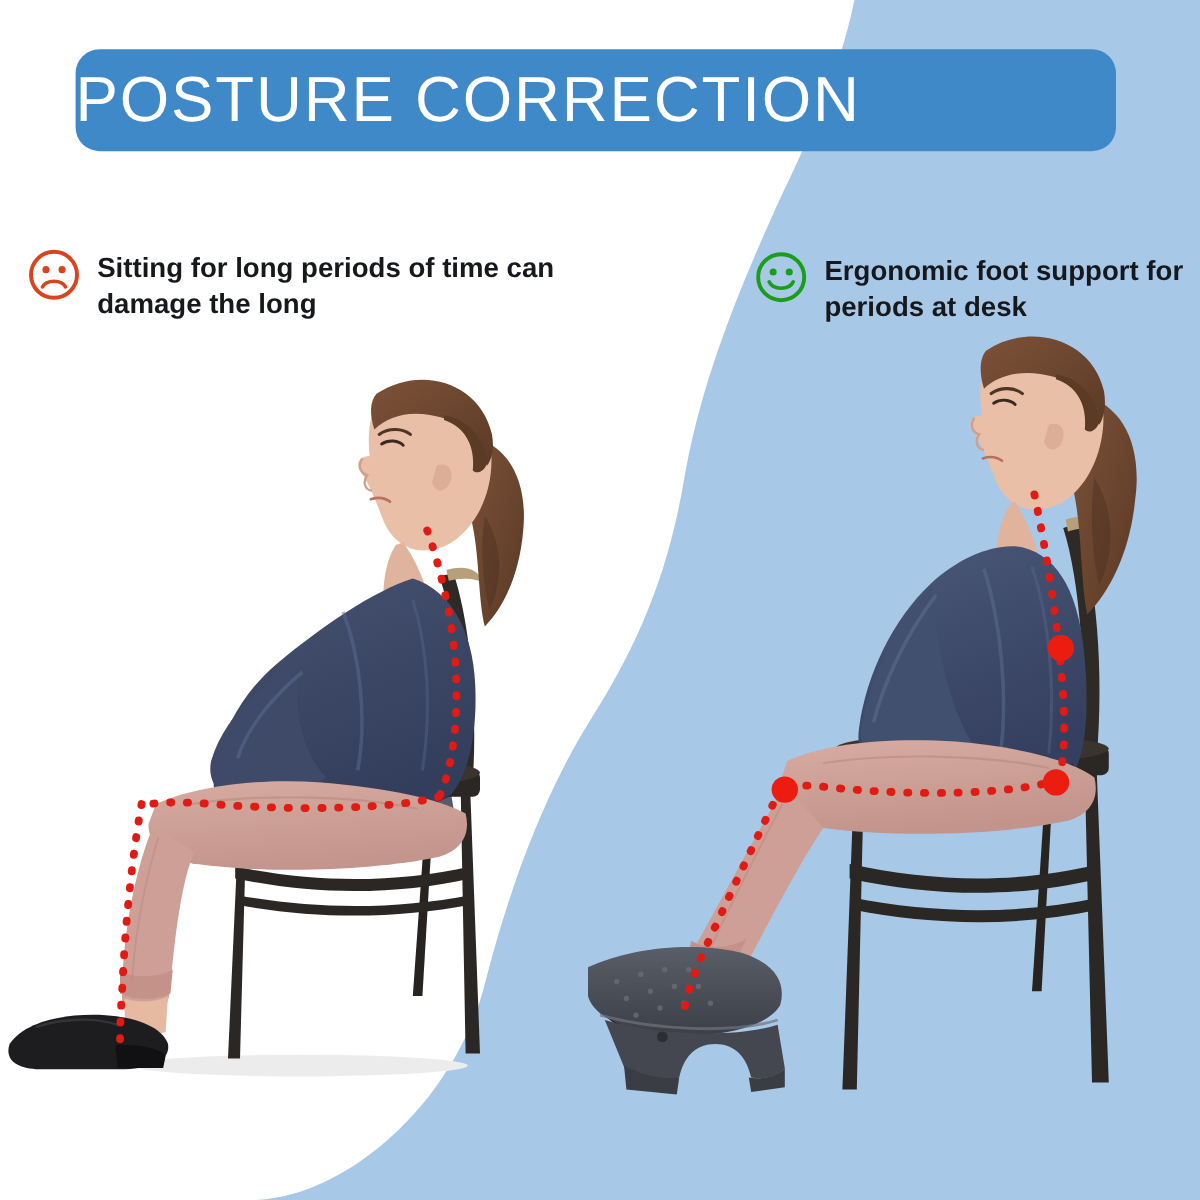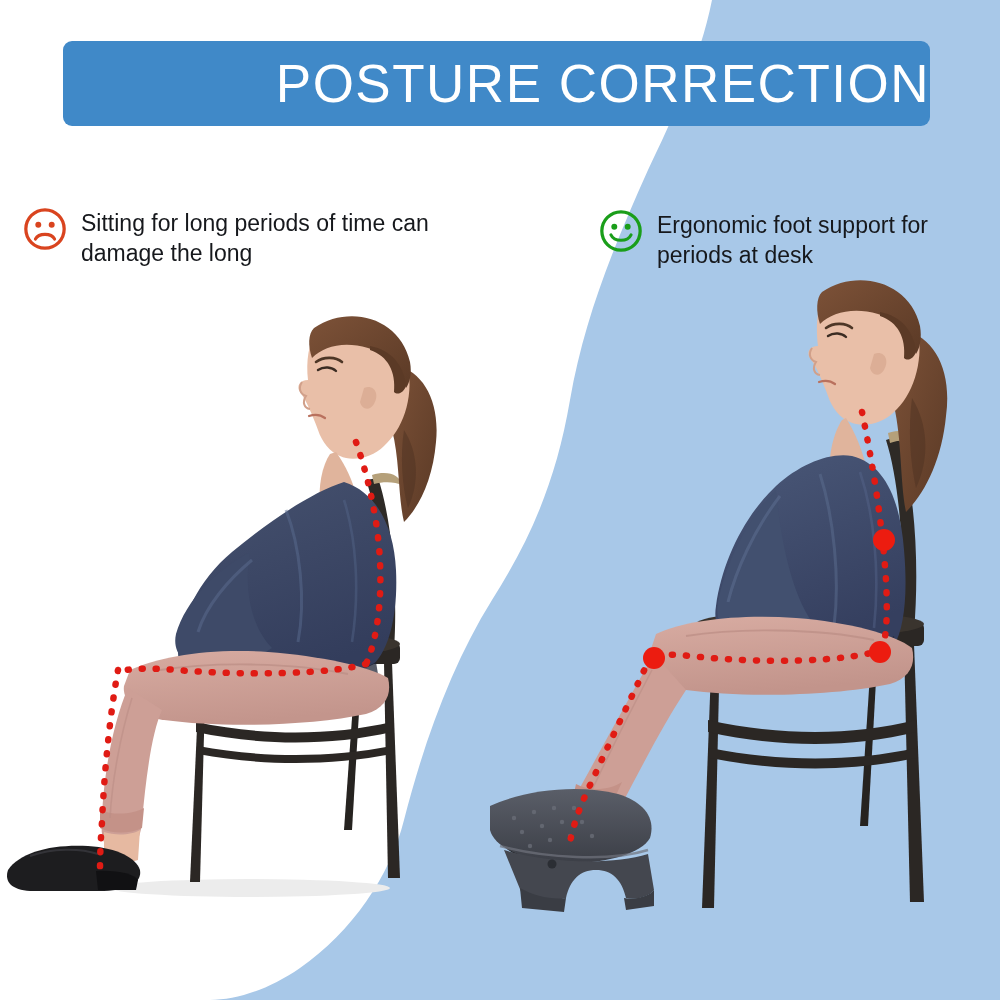--- a/index.html
+++ b/index.html
@@ -5,36 +5,36 @@
   html,body{margin:0;padding:0;background:#fff;}
   body{font-family:"Liberation Sans",sans-serif;}
   #stage{position:relative;width:1000px;height:1000px;overflow:hidden;background:#ffffff;}
 
   
   #bg-svg{position:absolute;inset:0;width:1000px;height:1000px;}
 
   
   .banner{
     position:absolute;left:63px;top:41px;width:867px;height:85px;
-    border-radius:9px;display:flex;align-items:center;justify-content:flex-end;
+    border-radius:20px;display:flex;align-items:center;justify-content:flex-start;
   }
   .banner-text{
     color:#ffffff;font-size:53px;letter-spacing:1.5px;
     font-family:"Liberation Sans",sans-serif;font-weight:400;
     white-space:nowrap;line-height:1;
   }
 
   
   .caption{position:absolute;display:flex;align-items:flex-start;gap:13px;}
   .caption-left{left:22px;top:206px;width:470px;}
-  .caption-right{left:598px;top:208px;width:360px;}
+  .caption-right{left:628px;top:208px;width:360px;}
   .face-icon{flex:0 0 auto;width:46px;height:46px;display:block;}
   .caption-text{
     font-size:23px;line-height:1.30;color:#16181c;
-    font-family:"Liberation Sans",sans-serif;font-weight:400;
+    font-family:"Liberation Sans",sans-serif;font-weight:700;
     padding-top:3px;
   }
 
   
   .figure{position:absolute;}
   .fig-left{left:0px;top:270px;width:470px;height:640px;}
   .fig-right{left:500px;top:250px;width:500px;height:700px;}
   .fig-svg{width:100%;height:100%;display:block;overflow:visible;}
 </style>
 </head>

